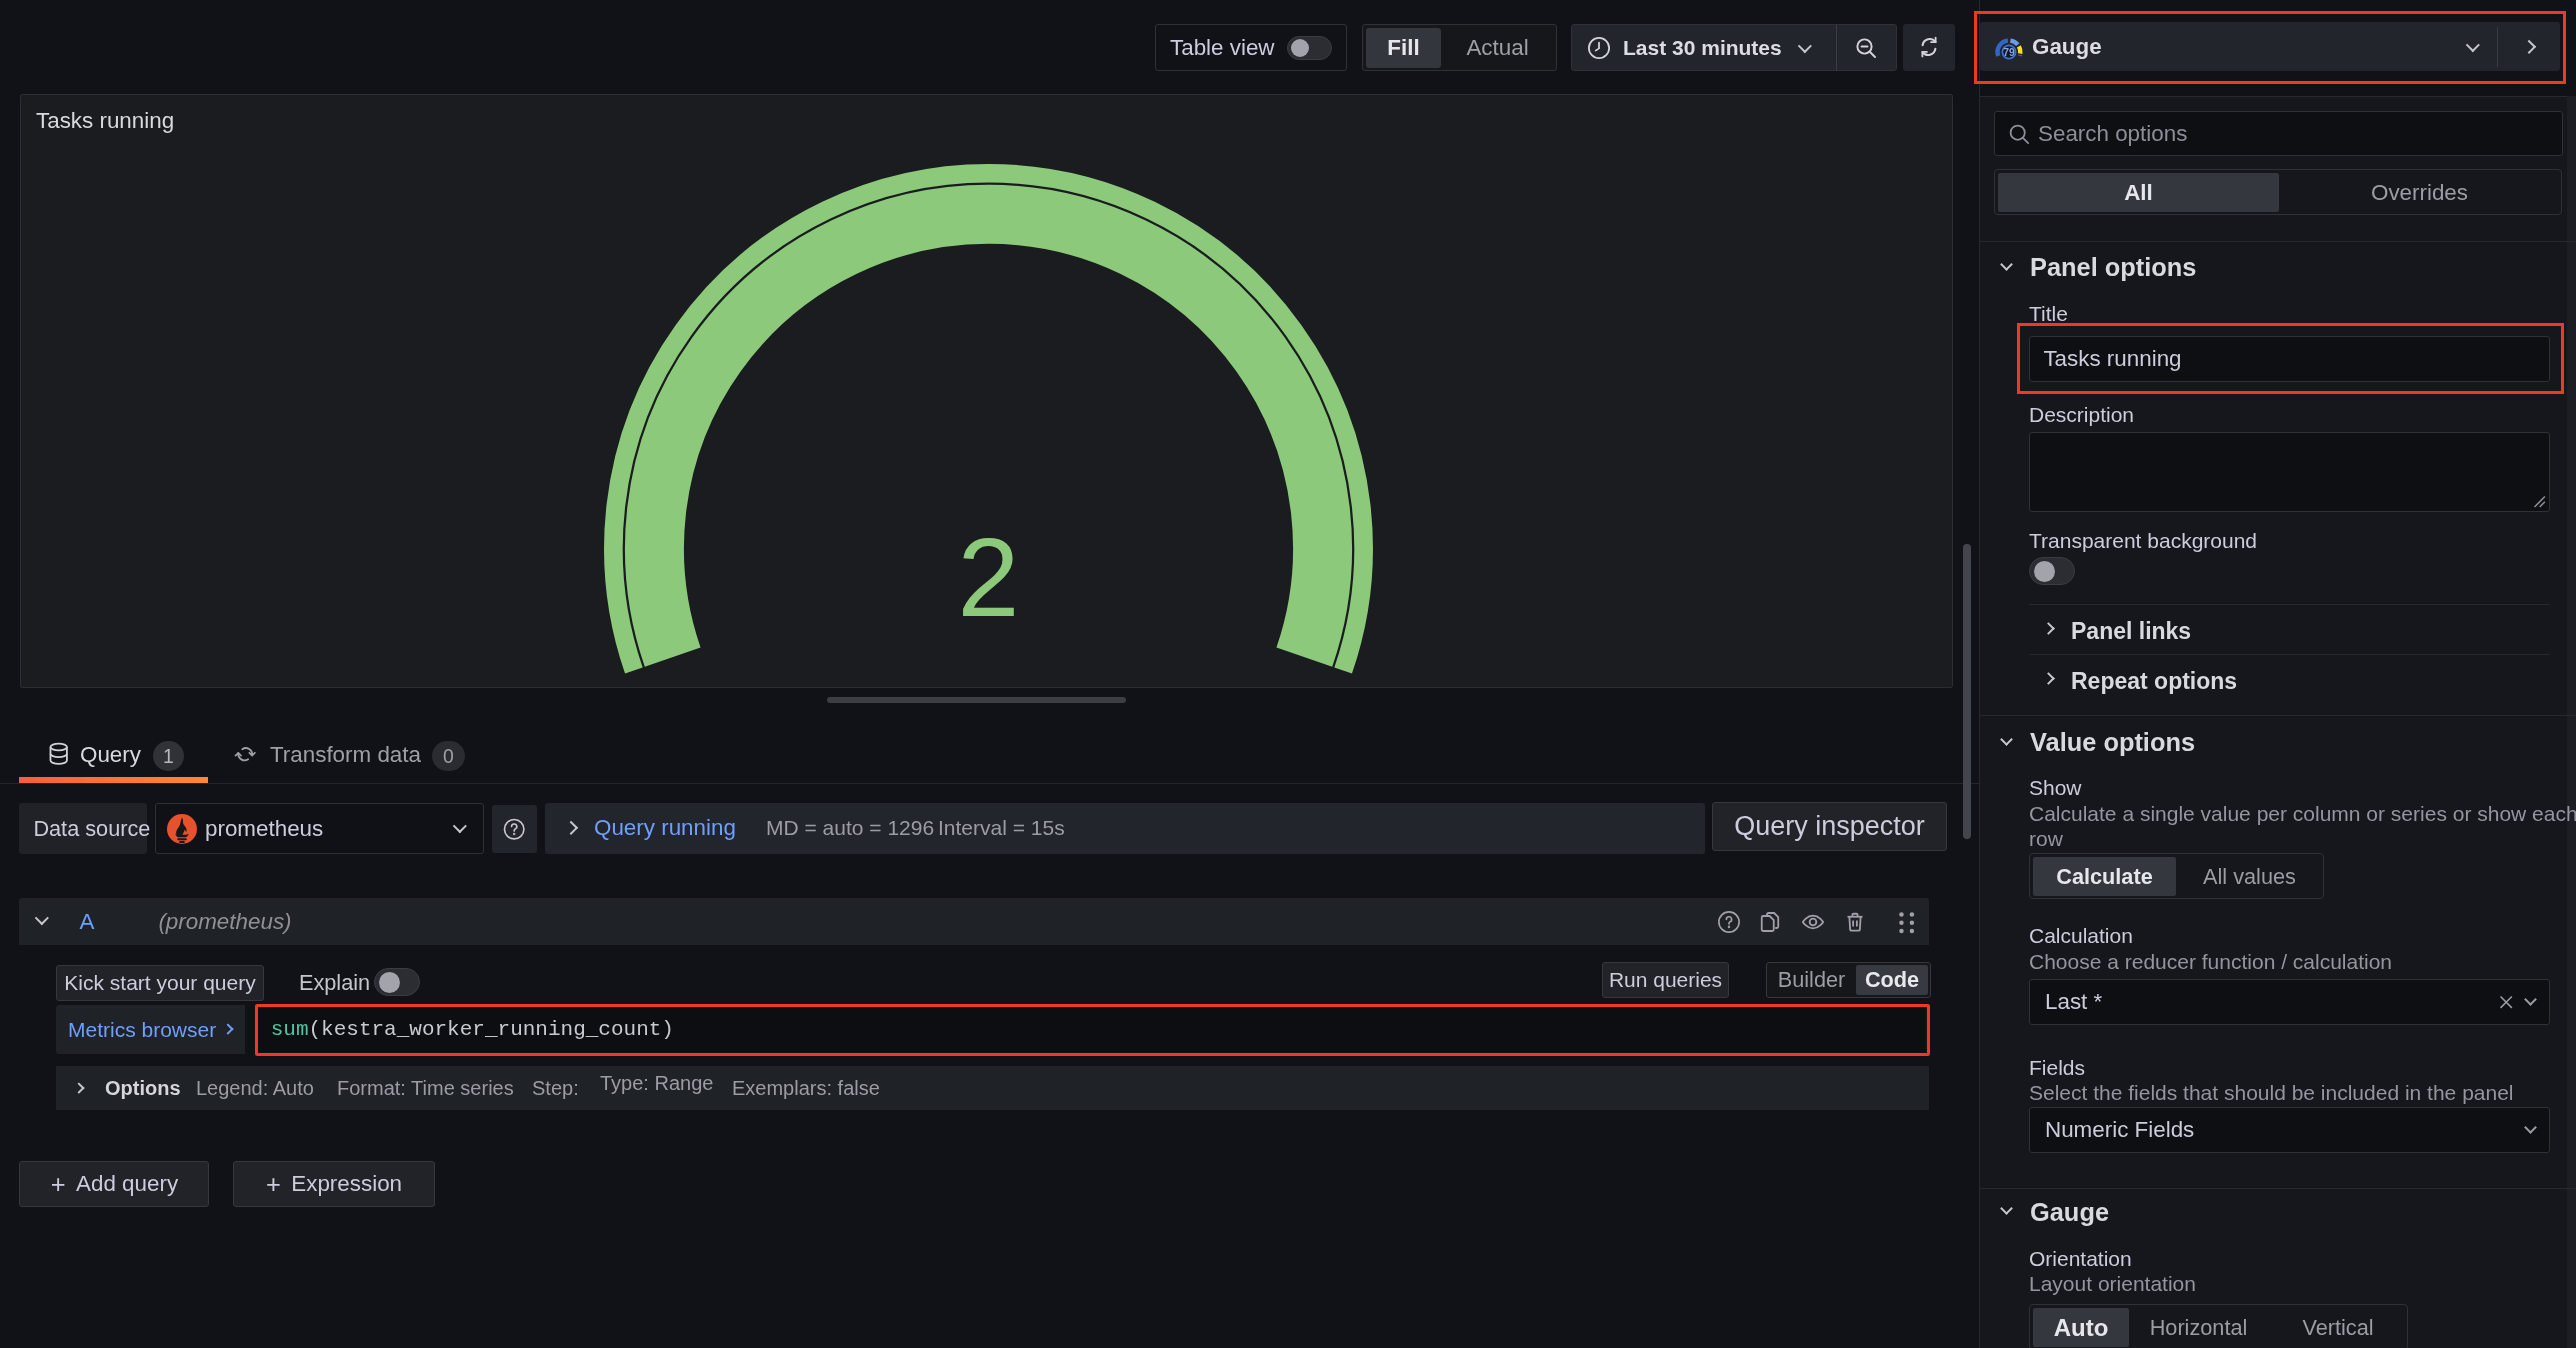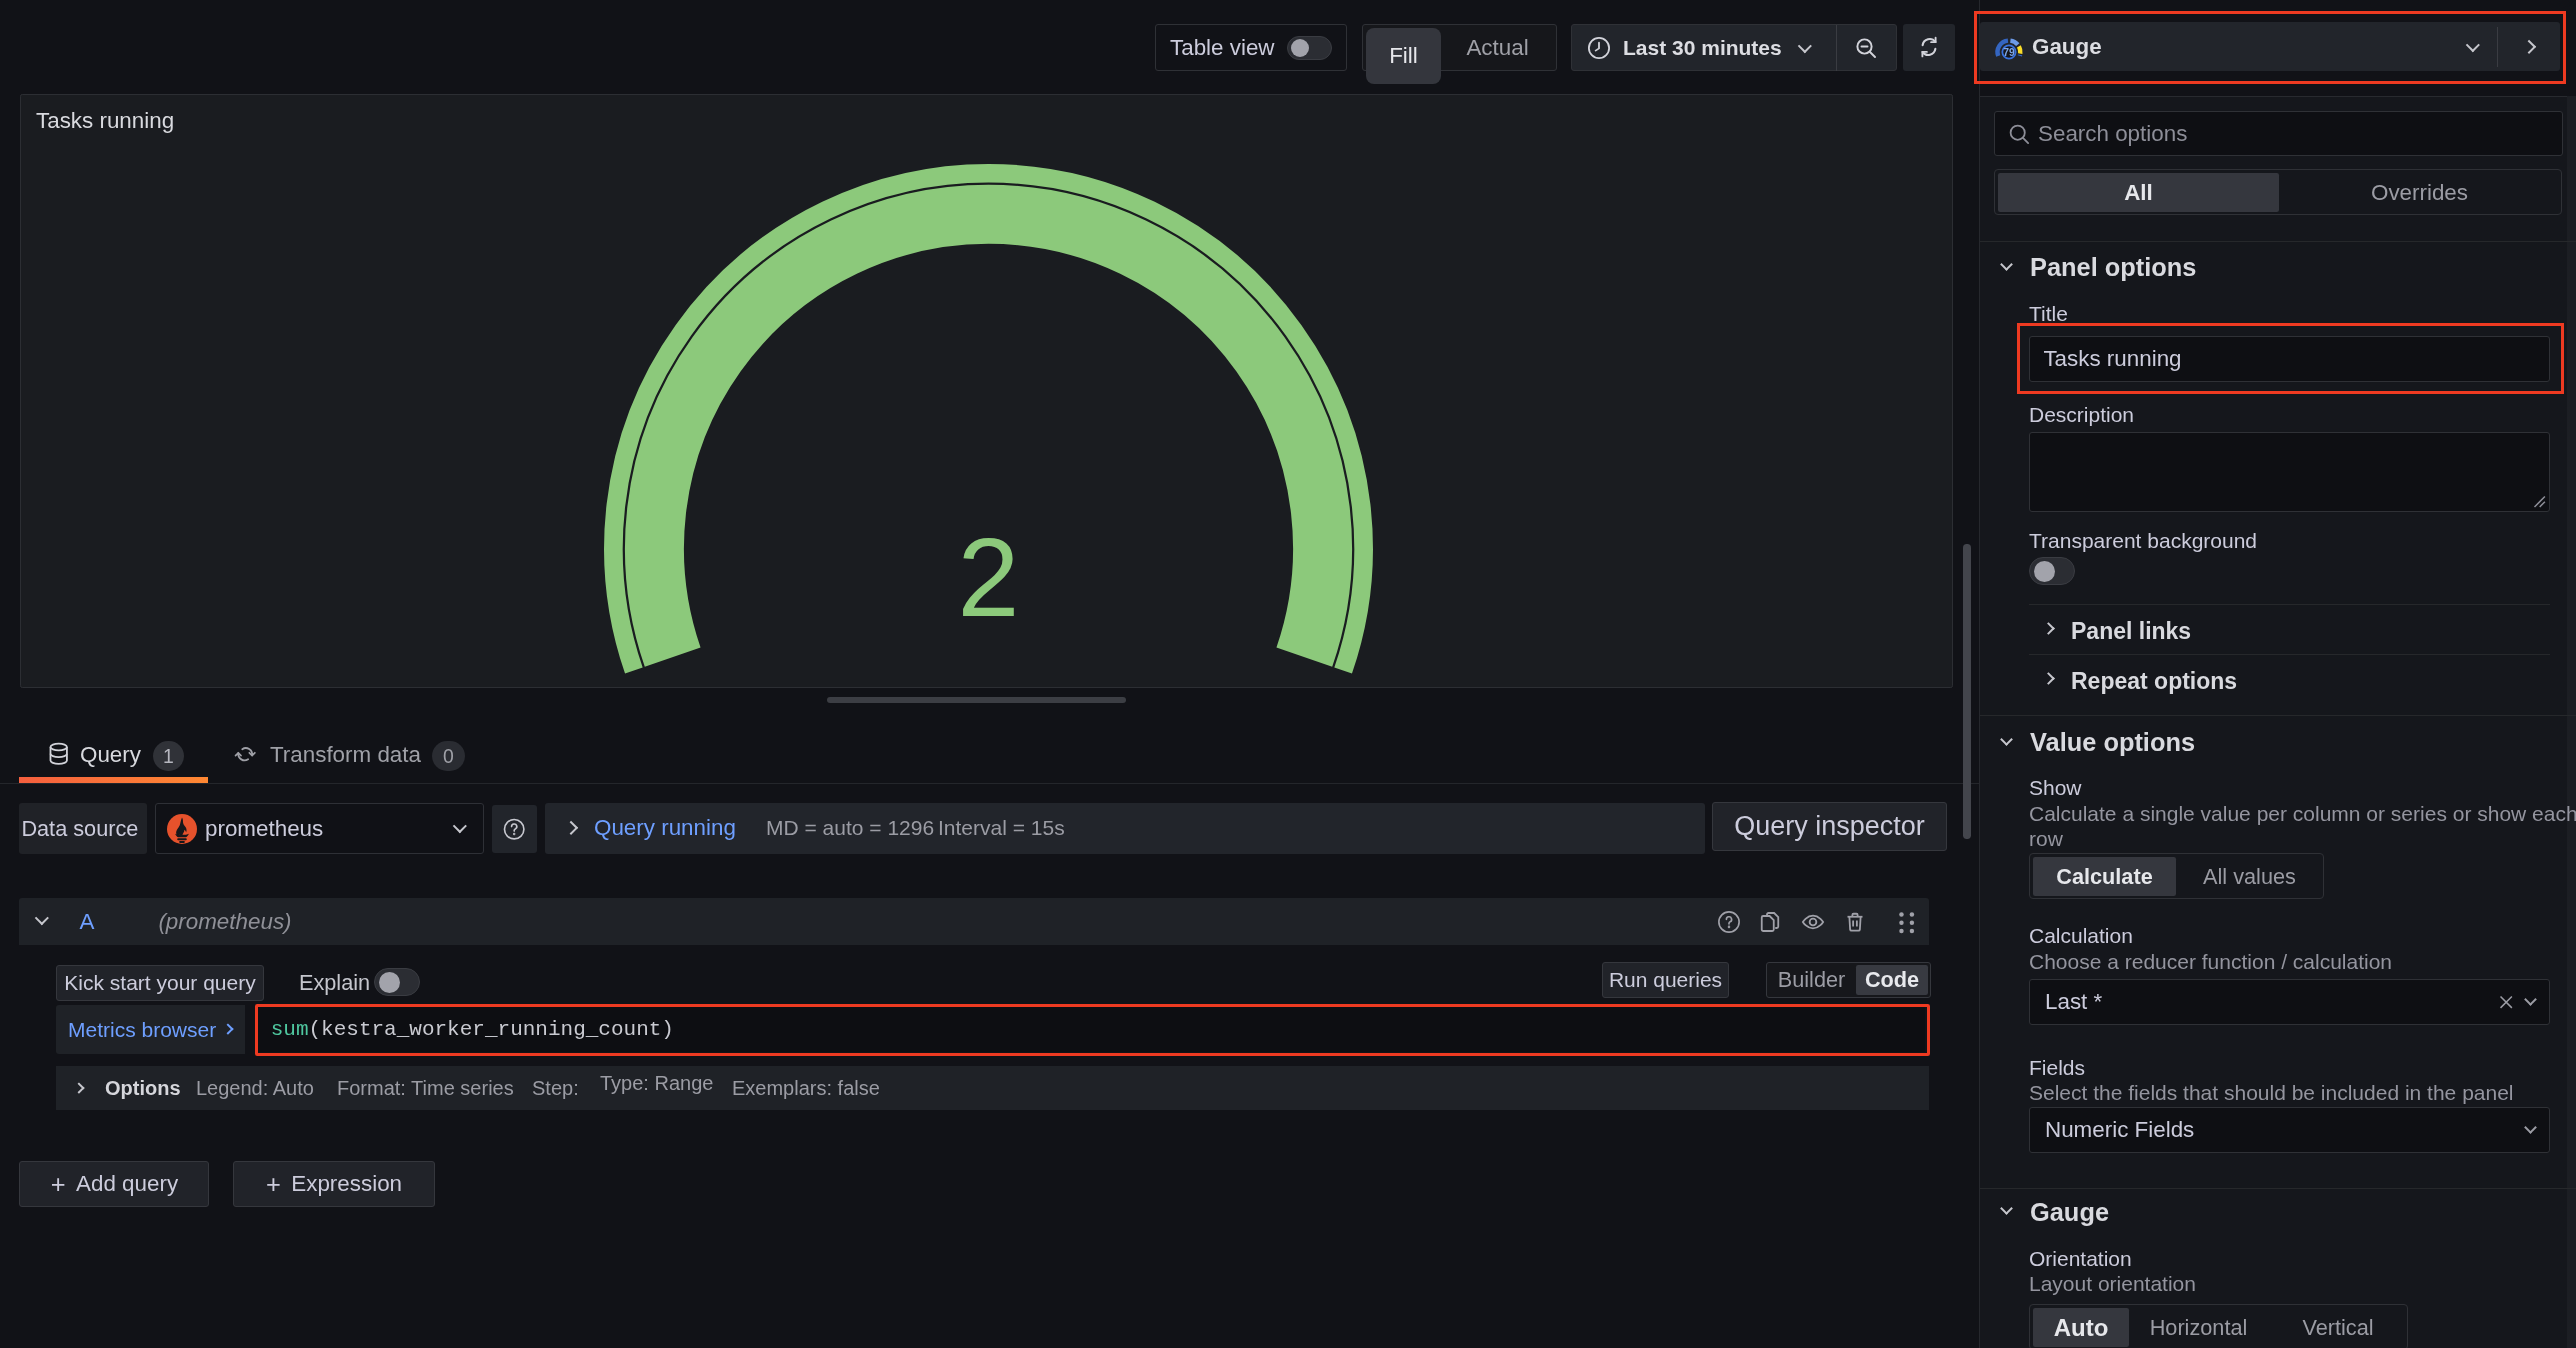--- a/index.html
+++ b/index.html
@@ -25,21 +25,21 @@
 </head>
 <body>
 
 <div class="abs" style="left:1155px;top:24px;width:192px;height:47px;border:0.7px solid #2f3136;border-radius:3px;display:flex;align-items:center">
   <span style="font-size:22.4px;color:#ccccdc;margin-left:14px">Table view</span>
   <span style="position:relative;display:inline-block;width:45px;height:24px;border-radius:12px;background:#2b2d33;border:0.7px solid #3a3c42;margin-left:12px">
       <i style="position:absolute;left:3px;top:2.2px;width:18px;height:18px;border-radius:50%;background:#a2a3ab"></i>
     </span>
 </div>
 <div class="abs" style="left:1362px;top:24px;width:195px;height:47px;border:0.7px solid #2f3136;border-radius:3px;background:#16171b">
-  <div class="abs" style="left:3px;top:3px;width:75px;height:56px;background:#34363d;border-radius:8px;display:flex;align-items:center;justify-content:center;color:#e6e7eb;font-weight:400;font-size:22.4px">Fill</div>
+  <div class="abs" style="left:3px;top:3px;width:75px;height:40px;background:#34363d;border-radius:3px;display:flex;align-items:center;justify-content:center;color:#e6e7eb;font-weight:700;font-size:22.4px">Fill</div>
   <div class="abs" style="left:78px;top:0;width:113px;height:46px;display:flex;align-items:center;justify-content:center;color:#9fa0a7;font-size:22.4px">Actual</div>
 </div>
 <div class="abs btn" style="left:1571px;top:24px;width:326px;height:47px;border:0.7px solid #2f3136">
   <svg class="abs" style="left:15px;top:11.2px" width="24" height="24" viewBox="0 0 32 32" fill="none" stroke="#d2d3da" stroke-width="2.4">
       <circle cx="16" cy="16" r="13.5"></circle>
       <path d="M16 9v7.5l-4.5 3" stroke-linecap="round"></path>
     </svg>
   <span class="abs" style="left:51px;top:0;height:46px;display:flex;align-items:center;font-size:21px;font-weight:700;color:#dcdde2">Last 30 minutes</span>
   <span class="chev cd abs" style="left:228px;top:16.4px;width:9.7px;height:9.7px"></span>
   <div class="abs" style="left:264px;top:0;width:0.7px;height:46px;background:#3a3c42"></div>
@@ -81,21 +81,21 @@
       <path d="M22.5 17a8.5 8.5 0 0 1-15 3.6"></path>
       <path d="M22.8 4.5v5.2h-5.2" stroke-width="2.3"></path>
       <path d="M7.2 25.5v-5.2h5.2" stroke-width="2.3"></path>
     </g>
   </svg>
 <div class="abs" style="left:270px;top:742px;font-size:22.4px;color:#9fa0a7">Transform data</div>
 <div class="abs" style="left:432px;top:741px;width:33px;height:30px;border-radius:15px;background:#2a2c32;display:flex;align-items:center;justify-content:center;font-size:19.4px;color:#9fa0a7">0</div>
 <div class="abs" style="left:19.4px;top:777px;width:189px;height:6px;background:linear-gradient(90deg,#f55f3e,#ff8833)"></div>
 
 <div class="abs" style="left:19.4px;top:803px;width:128px;height:51px;background:#202227;border-radius:3px;display:flex;align-items:center">
-    <span style="margin-left:2px;font-size:21.7px;color:#ccccdc">Data source</span>
+    <span style="margin-left:14px;font-size:21.7px;color:#ccccdc">Data source</span>
   </div>
 <div class="abs" style="left:155px;top:803px;width:329px;height:51px;background:#101116;border:0.7px solid #2e3036;border-radius:3px">
   <svg class="abs" style="left:11.2px;top:9.7px" width="30" height="30" viewBox="0 0 40 40">
       <circle cx="20" cy="20" r="20" fill="#e6522c"></circle>
       <path fill="#16171b" d="M20 4.5c1.8 2.6 1 5.4 1.6 7.8.5 2.2 2.4 3.6 3.5 5.6 1.2 2.2 1.3 4.8.3 6.6-.3-1.6-1.1-2.9-2.3-3.6.1 2.5-.9 3.7-1.9 5.3-.7 1.2-.9 2.6-.3 4.1-1.6-.4-3-1.4-3.8-2.9-.8 1-1.2 2.2-1.1 3.4-1.9-.9-3.3-2.6-3.7-4.7-.4-2 .2-3.9 1.2-5.6 1.1-1.9 2.7-3.5 3.5-5.6 1-2.8 1.4-6.8 3-10.4z"></path>
       <path fill="#16171b" d="M10.8 26.2c.8 2.1 2.2 3.8 4 4.8h10.4c1.8-1 3.2-2.7 4-4.8-2 1-5.4 1.6-9.2 1.6s-7.2-.6-9.2-1.6z"></path>
       <rect x="13.6" y="32.3" width="12.8" height="2.6" rx="1.2" fill="#16171b"></rect>
       <rect x="16.2" y="36.1" width="7.6" height="2.4" rx="1.1" fill="#16171b"></rect>
     </svg>
   <span class="abs" style="left:49px;top:0;height:49px;display:flex;align-items:center;font-size:22.4px;color:#ccccdc">prometheus</span>

